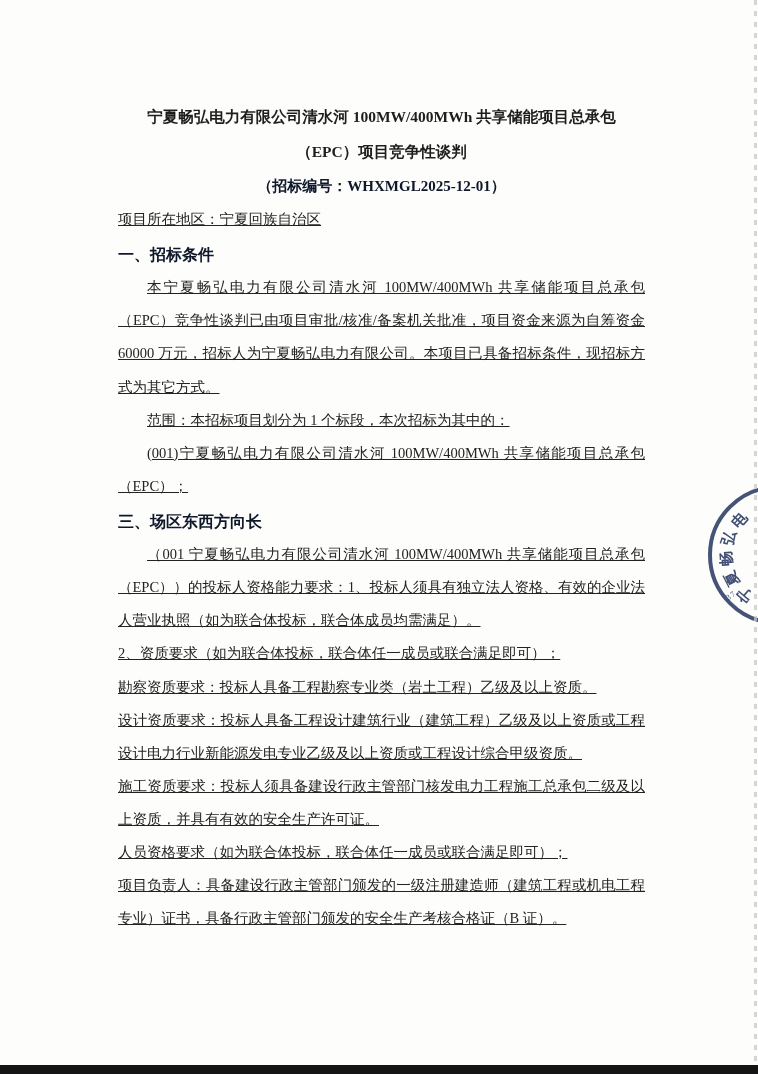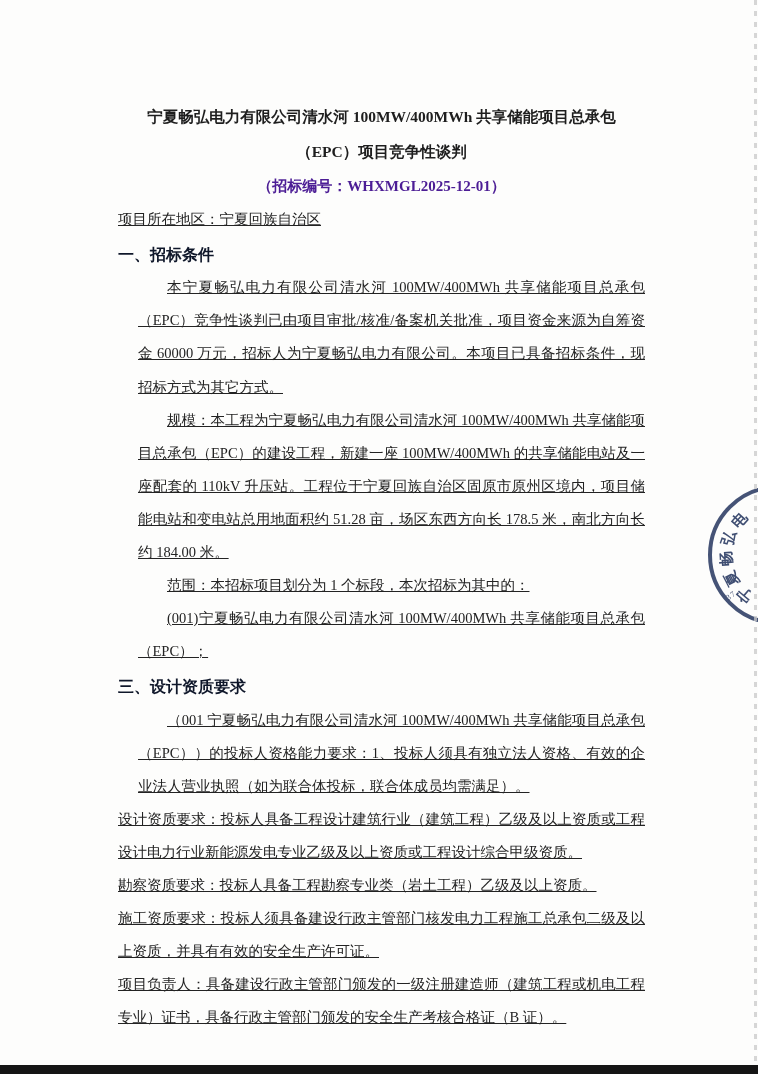--- a/index.html
+++ b/index.html
@@ -36,21 +36,21 @@
     font-weight:bold;
     font-size:15.5px;
     line-height:2.25;
     color:#1e1e1e;
   }
   .tender-no{
     text-align:center;
     font-weight:bold;
     font-size:15px;
     line-height:2.2;
-    color:#4c1d95;
+    color:#0f172a;
   }
   .location{
     margin-top:30px;
     font-size:14.5px;
     line-height:2.28;
   }
   .h2{
     font-size:16px;
     font-weight:bold;
     line-height:2.1;
@@ -58,21 +58,21 @@
     color:#0f172a;
   }
   .para{
     font-size:14.5px;
     line-height:2.28;
     margin:0;
     text-align:justify;
     text-justify:inter-ideograph;
     text-decoration:underline;
   }
-  .indent{text-indent:2em;margin-left:20px;}
+  .indent{text-indent:2em;}
   
   .stamp{
     position:absolute;
     left:708px;top:485px;
     width:140px;height:140px;
     border:4px solid rgba(36,53,94,.85);
     border-radius:50%;
     box-sizing:border-box;
     filter:blur(.4px);
   }
@@ -103,29 +103,30 @@
 
   <div class="doc">
     <div class="title">宁夏畅弘电力有限公司清水河 100MW/400MWh 共享储能项目总承包（EPC）项目竞争性谈判</div>
     <div class="tender-no">（招标编号：WHXMGL2025-12-01）</div>
 
     <div class="location para">项目所在地区：宁夏回族自治区</div>
 
     <div class="h2">一、招标条件</div>
     <p class="para indent">本宁夏畅弘电力有限公司清水河 100MW/400MWh 共享储能项目总承包（EPC）竞争性谈判已由项目审批/核准/备案机关批准，项目资金来源为自筹资金 60000 万元，招标人为宁夏畅弘电力有限公司。本项目已具备招标条件，现招标方式为其它方式。</p>
 
-    <p class="para indent">规模：本工程为宁夏畅弘电力有限公司清水河 100MW/400MWh 共享储能项目总承包（EPC）的建设工程，新建一座 100MW/400MWh 的共享储能电站及一座配套的 110kV 升压站。工程位于宁夏回族自治区固原市原州区境内，项目储能电站和变电站总用地面积约 51.28 亩，场区东西方向长 178.5 米，南北方向长约 184.00 米。</p>
     <p class="para indent">范围：本招标项目划分为 1 个标段，本次招标为其中的：</p>
     <p class="para indent">(001)宁夏畅弘电力有限公司清水河 100MW/400MWh 共享储能项目总承包（EPC）；</p>
 
-    <div class="h2">三、设计资质要求</div>
+    <div class="h2">三、场区东西方向长</div>
     <p class="para indent">（001 宁夏畅弘电力有限公司清水河 100MW/400MWh 共享储能项目总承包（EPC））的投标人资格能力要求：1、投标人须具有独立法人资格、有效的企业法人营业执照（如为联合体投标，联合体成员均需满足）。</p>
+    <p class="para">2、资质要求（如为联合体投标，联合体任一成员或联合满足即可）；</p>
+    <p class="para">勘察资质要求：投标人具备工程勘察专业类（岩土工程）乙级及以上资质。</p>
     <p class="para">设计资质要求：投标人具备工程设计建筑行业（建筑工程）乙级及以上资质或工程设计电力行业新能源发电专业乙级及以上资质或工程设计综合甲级资质。</p>
-    <p class="para">勘察资质要求：投标人具备工程勘察专业类（岩土工程）乙级及以上资质。</p>
     <p class="para">施工资质要求：投标人须具备建设行政主管部门核发电力工程施工总承包二级及以上资质，并具有有效的安全生产许可证。</p>
+    <p class="para">人员资格要求（如为联合体投标，联合体任一成员或联合满足即可）；</p>
     <p class="para">项目负责人：具备建设行政主管部门颁发的一级注册建造师（建筑工程或机电工程专业）证书，具备行政主管部门颁发的安全生产考核合格证（B 证）。</p>
   </div>
 
   <div class="stamp">
     <span class="ring-char" style="transform:rotate(-140deg) translate(0,-52px);">宁</span>
     <span class="ring-char" style="transform:rotate(-117deg) translate(0,-52px);">夏</span>
     <span class="ring-char" style="transform:rotate(-94deg) translate(0,-52px);">畅</span>
     <span class="ring-char" style="transform:rotate(-71deg) translate(0,-52px);">弘</span>
     <span class="ring-char" style="transform:rotate(-48deg) translate(0,-52px);">电</span>
     <span class="digits">37</span>

